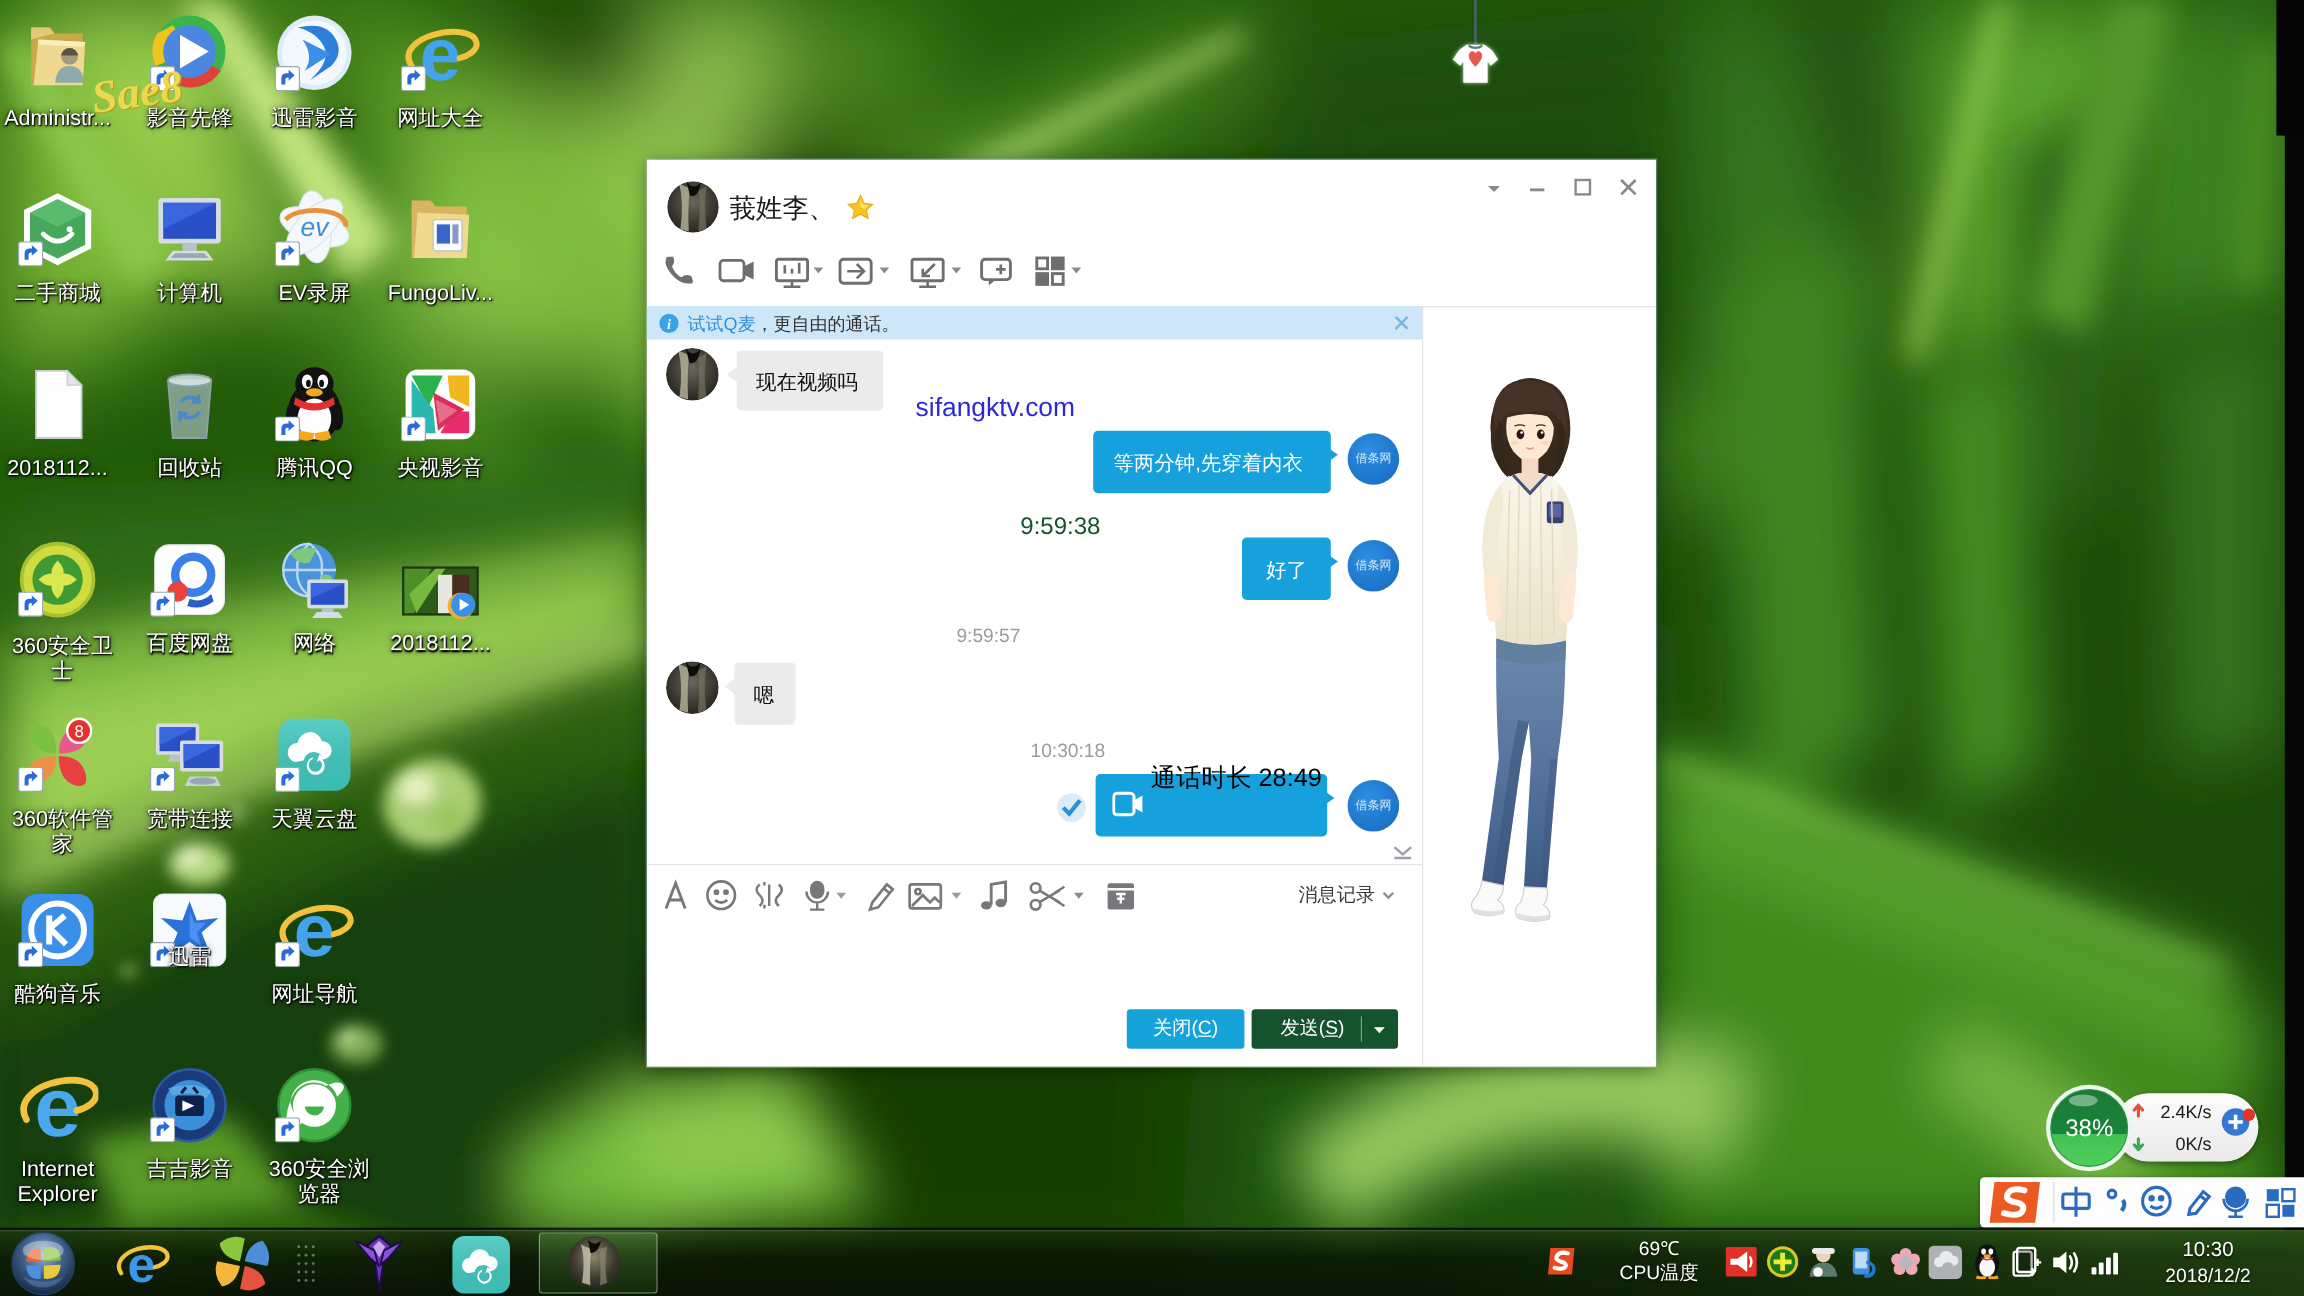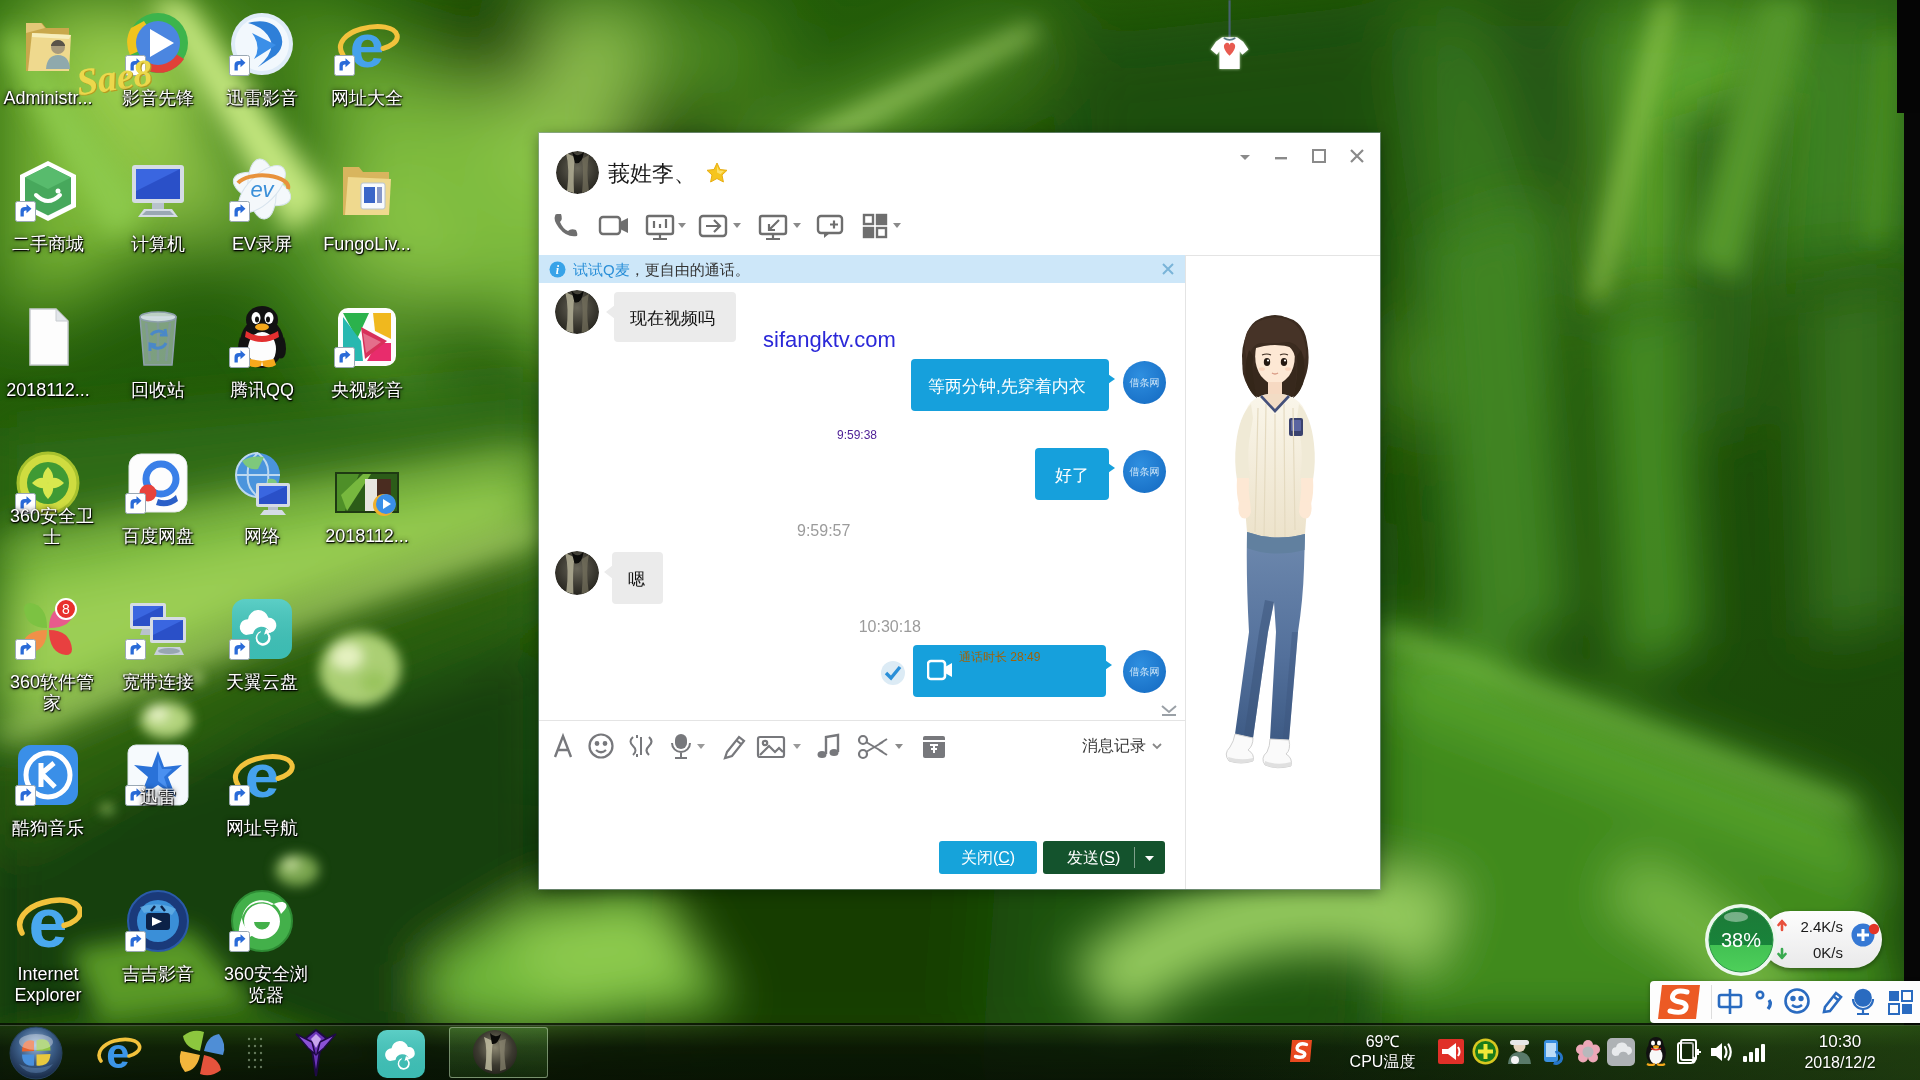--- a/index.html
+++ b/index.html
@@ -391,21 +391,21 @@
     <div class="dlabel" style="left:207px;top:88px">迅雷影音</div>
     <div class="dlabel" style="left:312px;top:88px">网址大全</div>
     <div class="dlabel" style="left:-7px;top:234px">二手商城</div>
     <div class="dlabel" style="left:103px;top:234px">计算机</div>
     <div class="dlabel" style="left:207px;top:234px">EV录屏</div>
     <div class="dlabel" style="left:312px;top:234px">FungoLiv...</div>
     <div class="dlabel" style="left:-7px;top:380px">2018112...</div>
     <div class="dlabel" style="left:103px;top:380px">回收站</div>
     <div class="dlabel" style="left:207px;top:380px">腾讯QQ</div>
     <div class="dlabel" style="left:312px;top:380px">央视影音</div>
-    <div class="dlabel" style="left:8px;top:506px;width:88px">360安全卫士</div>
+    <div class="dlabel" style="left:8px;top:528px;width:88px">360安全卫士</div>
     <div class="dlabel" style="left:103px;top:526px">百度网盘</div>
     <div class="dlabel" style="left:207px;top:526px">网络</div>
     <div class="dlabel" style="left:312px;top:526px">2018112...</div>
     <div class="dlabel" style="left:8px;top:672px;width:88px">360软件管家</div>
     <div class="dlabel" style="left:103px;top:672px">宽带连接</div>
     <div class="dlabel" style="left:207px;top:672px">天翼云盘</div>
     <div class="dlabel" style="left:-7px;top:818px">酷狗音乐</div>
     <div class="dlabel" style="left:103px;top:787px">迅雷</div>
     <div class="dlabel" style="left:207px;top:818px">网址导航</div>
     <div class="dlabel" style="left:3px;top:964px;width:90px">Internet Explorer</div>
@@ -497,21 +497,21 @@
         </g>
     </svg>
     <div class="abs" style="left:75px;top:159px;width:122px;height:50px;background:#ebebeb;border-radius:4px"></div>
     <div class="abs" style="left:67px;top:172px;width:0;height:0;border-top:7px solid transparent;border-bottom:7px solid transparent;border-right:9px solid #ebebeb"></div>
     <div class="abs" style="left:91px;top:174px;font-size:17px;color:#111">现在视频吗</div>
     <div class="abs" style="left:224px;top:194px;font-size:22px;color:#2b28d8">sifangktv.com</div>
     <div class="abs" style="left:372px;top:226px;width:198px;height:52px;background:#16a0dc;border-radius:4px"></div>
     <div class="abs" style="left:566px;top:239px;width:0;height:0;border-top:7px solid transparent;border-bottom:7px solid transparent;border-left:10px solid #16a0dc"></div>
     <div class="abs" style="left:389px;top:242px;font-size:17px;color:#fff">等两分钟,先穿着内衣</div>
     <div class="abs" style="left:584px;top:228px;width:43px;height:43px;border-radius:50%;background:radial-gradient(circle at 40% 35%,#2e8fe0,#1368c0);color:#cfe6f8;font-size:10px;text-align:center;line-height:43px">借条网</div>
-    <div class="abs" style="left:258px;top:295px;width:120px;text-align:center;font-size:12px;color:#4c1d95">9:59:38</div>
+    <div class="abs" style="left:258px;top:295px;width:120px;text-align:right;font-size:20px;color:#14532d">9:59:38</div>
     <div class="abs" style="left:496px;top:315px;width:74px;height:52px;background:#16a0dc;border-radius:4px"></div>
     <div class="abs" style="left:566px;top:328px;width:0;height:0;border-top:7px solid transparent;border-bottom:7px solid transparent;border-left:10px solid #16a0dc"></div>
     <div class="abs" style="left:516px;top:331px;font-size:17px;color:#fff">好了</div>
     <div class="abs" style="left:584px;top:317px;width:43px;height:43px;border-radius:50%;background:radial-gradient(circle at 40% 35%,#2e8fe0,#1368c0);color:#cfe6f8;font-size:10px;text-align:center;line-height:43px">借条网</div>
     <div class="abs" style="left:258px;top:389px;width:120px;text-align:left;font-size:16px;color:#9b9b9b">9:59:57</div>
     <svg class="abs" style="left:16px;top:418px" width="44" height="44" viewBox="0 0 43 43">
       <g clip-path="url(#avc)">
           <circle cx="21.5" cy="21.5" r="21.5" fill="url(#wav)"></circle>
       <path d="M10 2 Q14 18 11 40 L18 42 Q17 20 19 6 Z" fill="#b8b49a" opacity=".8"></path>
       <path d="M33 4 Q30 20 33 40 L26 42 Q28 20 26 8 Z" fill="#76725e" opacity=".7"></path>
@@ -525,21 +525,21 @@
     <svg class="abs" style="left:340px;top:526px" width="28" height="28" viewBox="0 0 28 28">
       <circle cx="14" cy="14" r="12" fill="#dcebf5"></circle>
       <path d="M7 14 L12 19 L21 8" stroke="#2a8fd8" stroke-width="3.4" fill="none"></path>
     </svg>
     <div class="abs" style="left:374px;top:512px;width:193px;height:52px;background:#16a0dc;border-radius:4px"></div>
     <div class="abs" style="left:563px;top:525px;width:0;height:0;border-top:7px solid transparent;border-bottom:7px solid transparent;border-left:10px solid #16a0dc"></div>
     <svg class="abs" style="left:388px;top:526px" width="26" height="22" viewBox="0 0 26 22">
       <rect x="1" y="2" width="17" height="18" rx="3" fill="none" stroke="#fff" stroke-width="2.6"></rect>
       <path d="M18 8 L25 4 L25 18 L18 14 Z" fill="#fff"></path>
     </svg>
-    <div class="abs" style="left:420px;top:516px;font-size:12px;color:#a16207">通话时长 28:49</div>
+    <div class="abs" style="left:420px;top:501px;font-size:21px;color:#000000">通话时长 28:49</div>
     <div class="abs" style="left:584px;top:517px;width:43px;height:43px;border-radius:50%;background:radial-gradient(circle at 40% 35%,#2e8fe0,#1368c0);color:#cfe6f8;font-size:10px;text-align:center;line-height:43px">借条网</div>
     <svg class="abs" style="left:620px;top:570px" width="20" height="16" viewBox="0 0 20 16">
         <path d="M3 3 L10 9 L17 3" stroke="#9aa0a6" stroke-width="2" fill="none"></path>
         <path d="M3 12 L17 12" stroke="#9aa0a6" stroke-width="2"></path>
       </svg>
 
     <div class="abs" style="left:0px;top:587px;width:646px;height:1px;background:#e4e4e4"></div>
     <div class="abs" style="left:646px;top:122px;width:1px;height:634px;background:#e4e4e4"></div>
     <div class="abs" style="left:646px;top:122px;width:195px;height:1px;background:#e4e4e4"></div>
 

